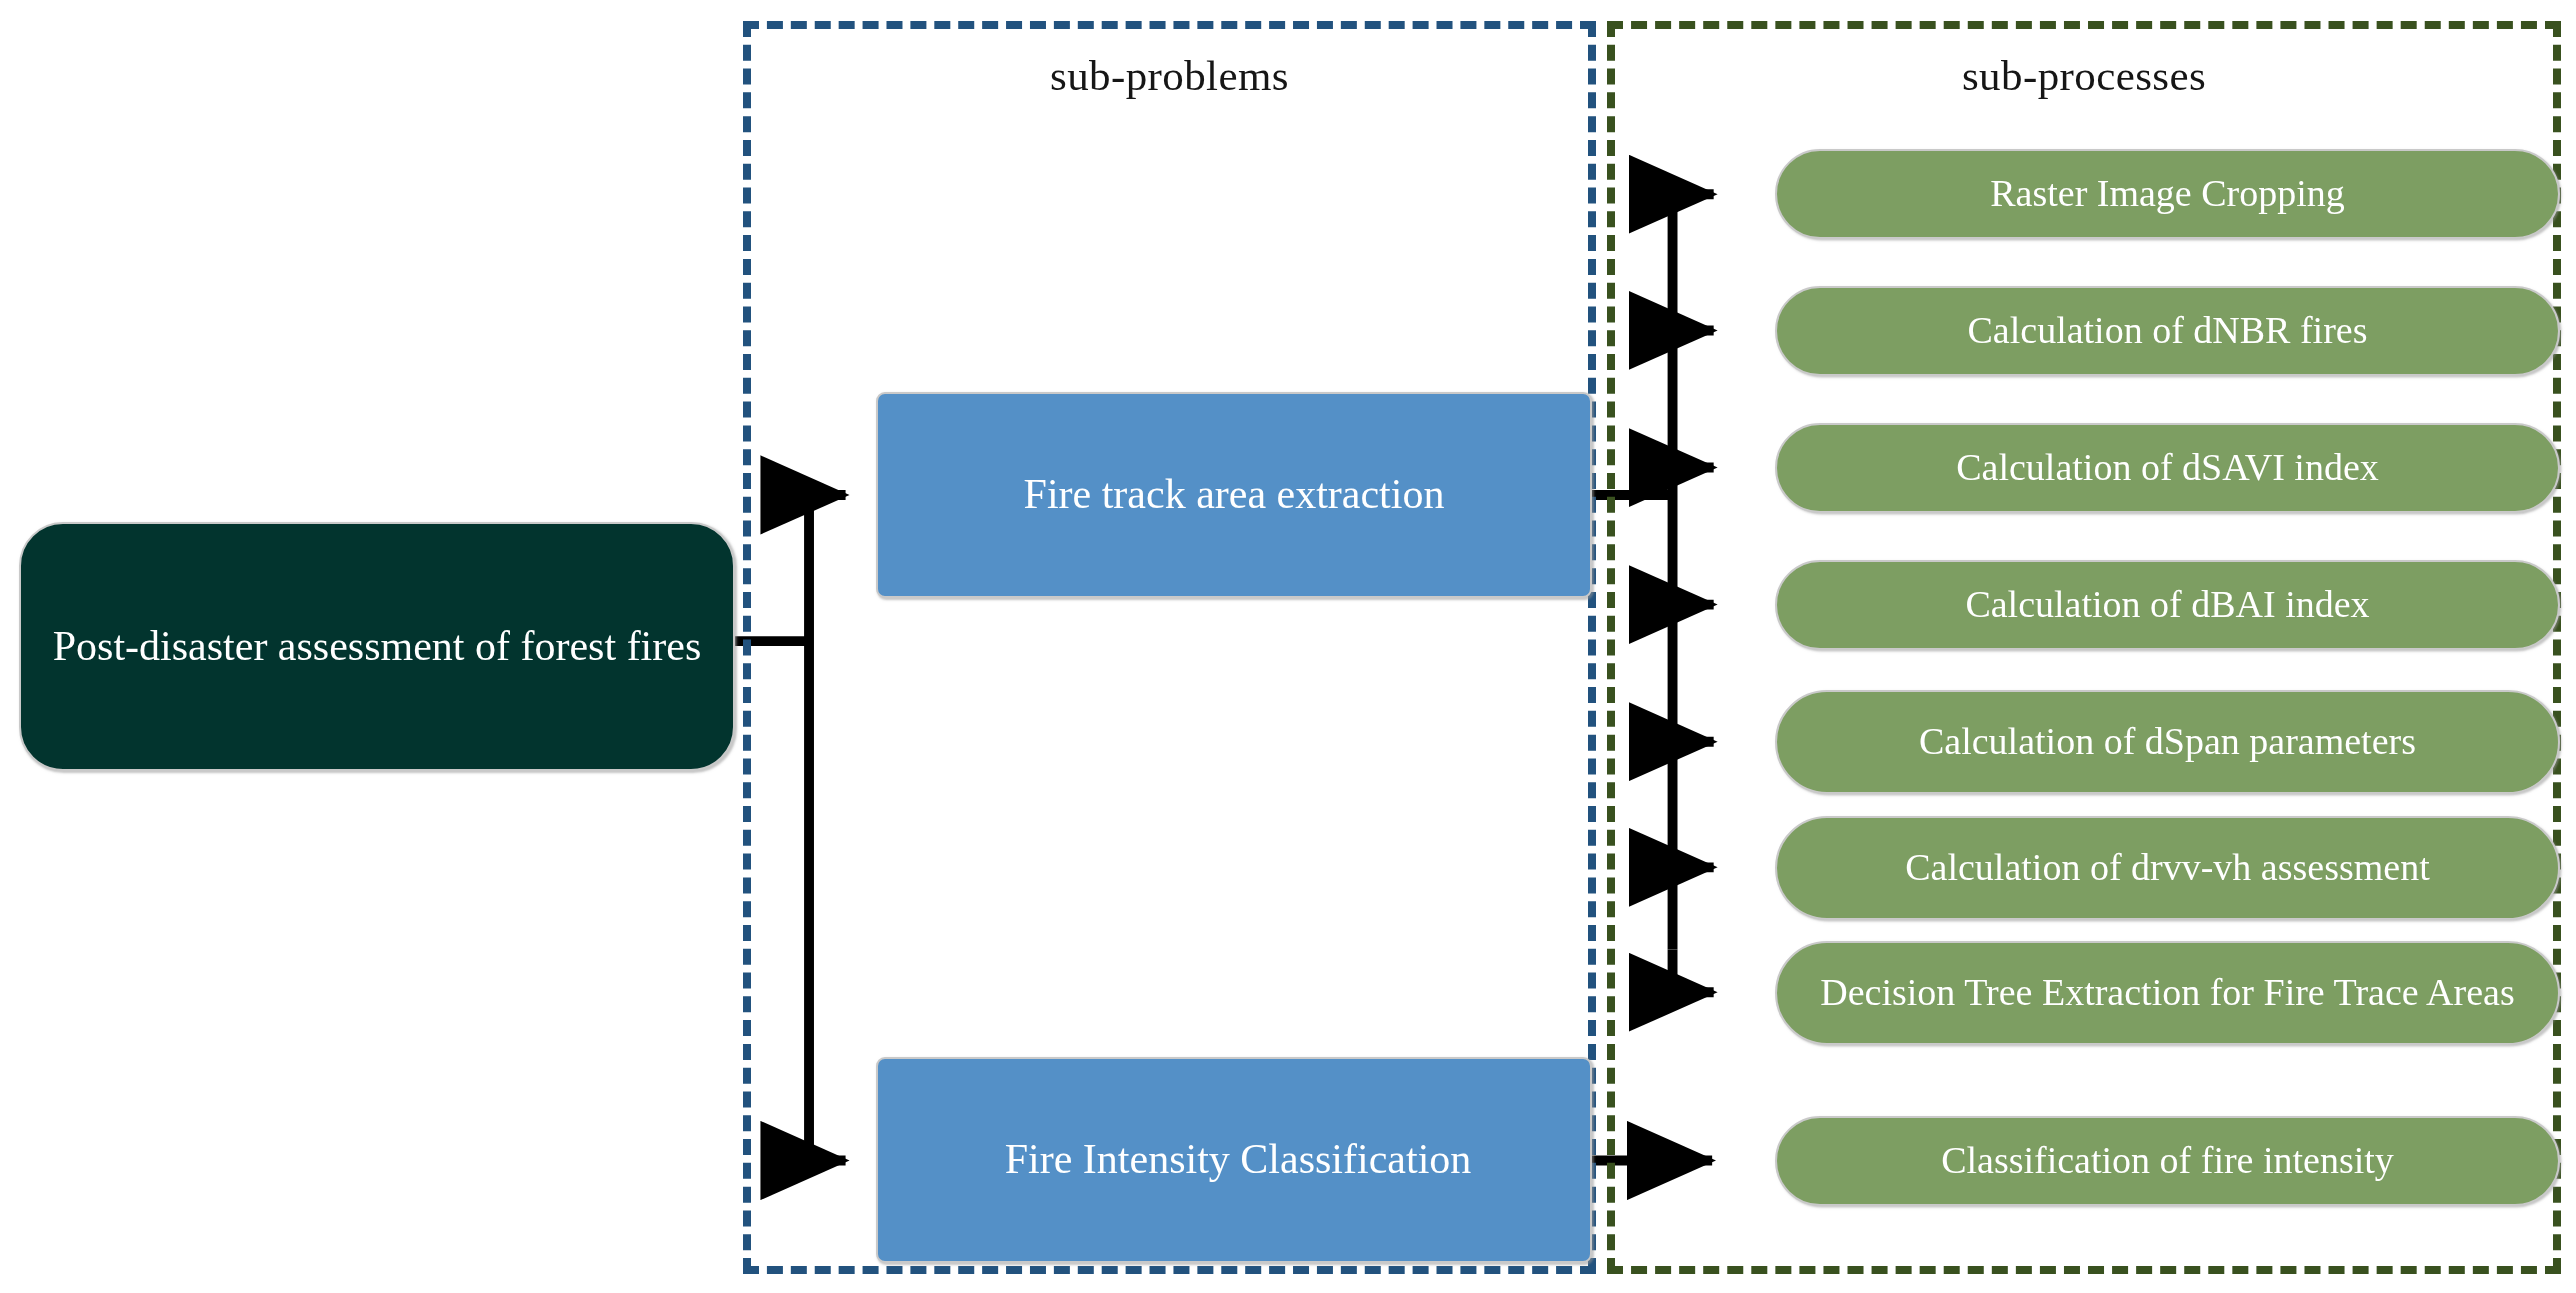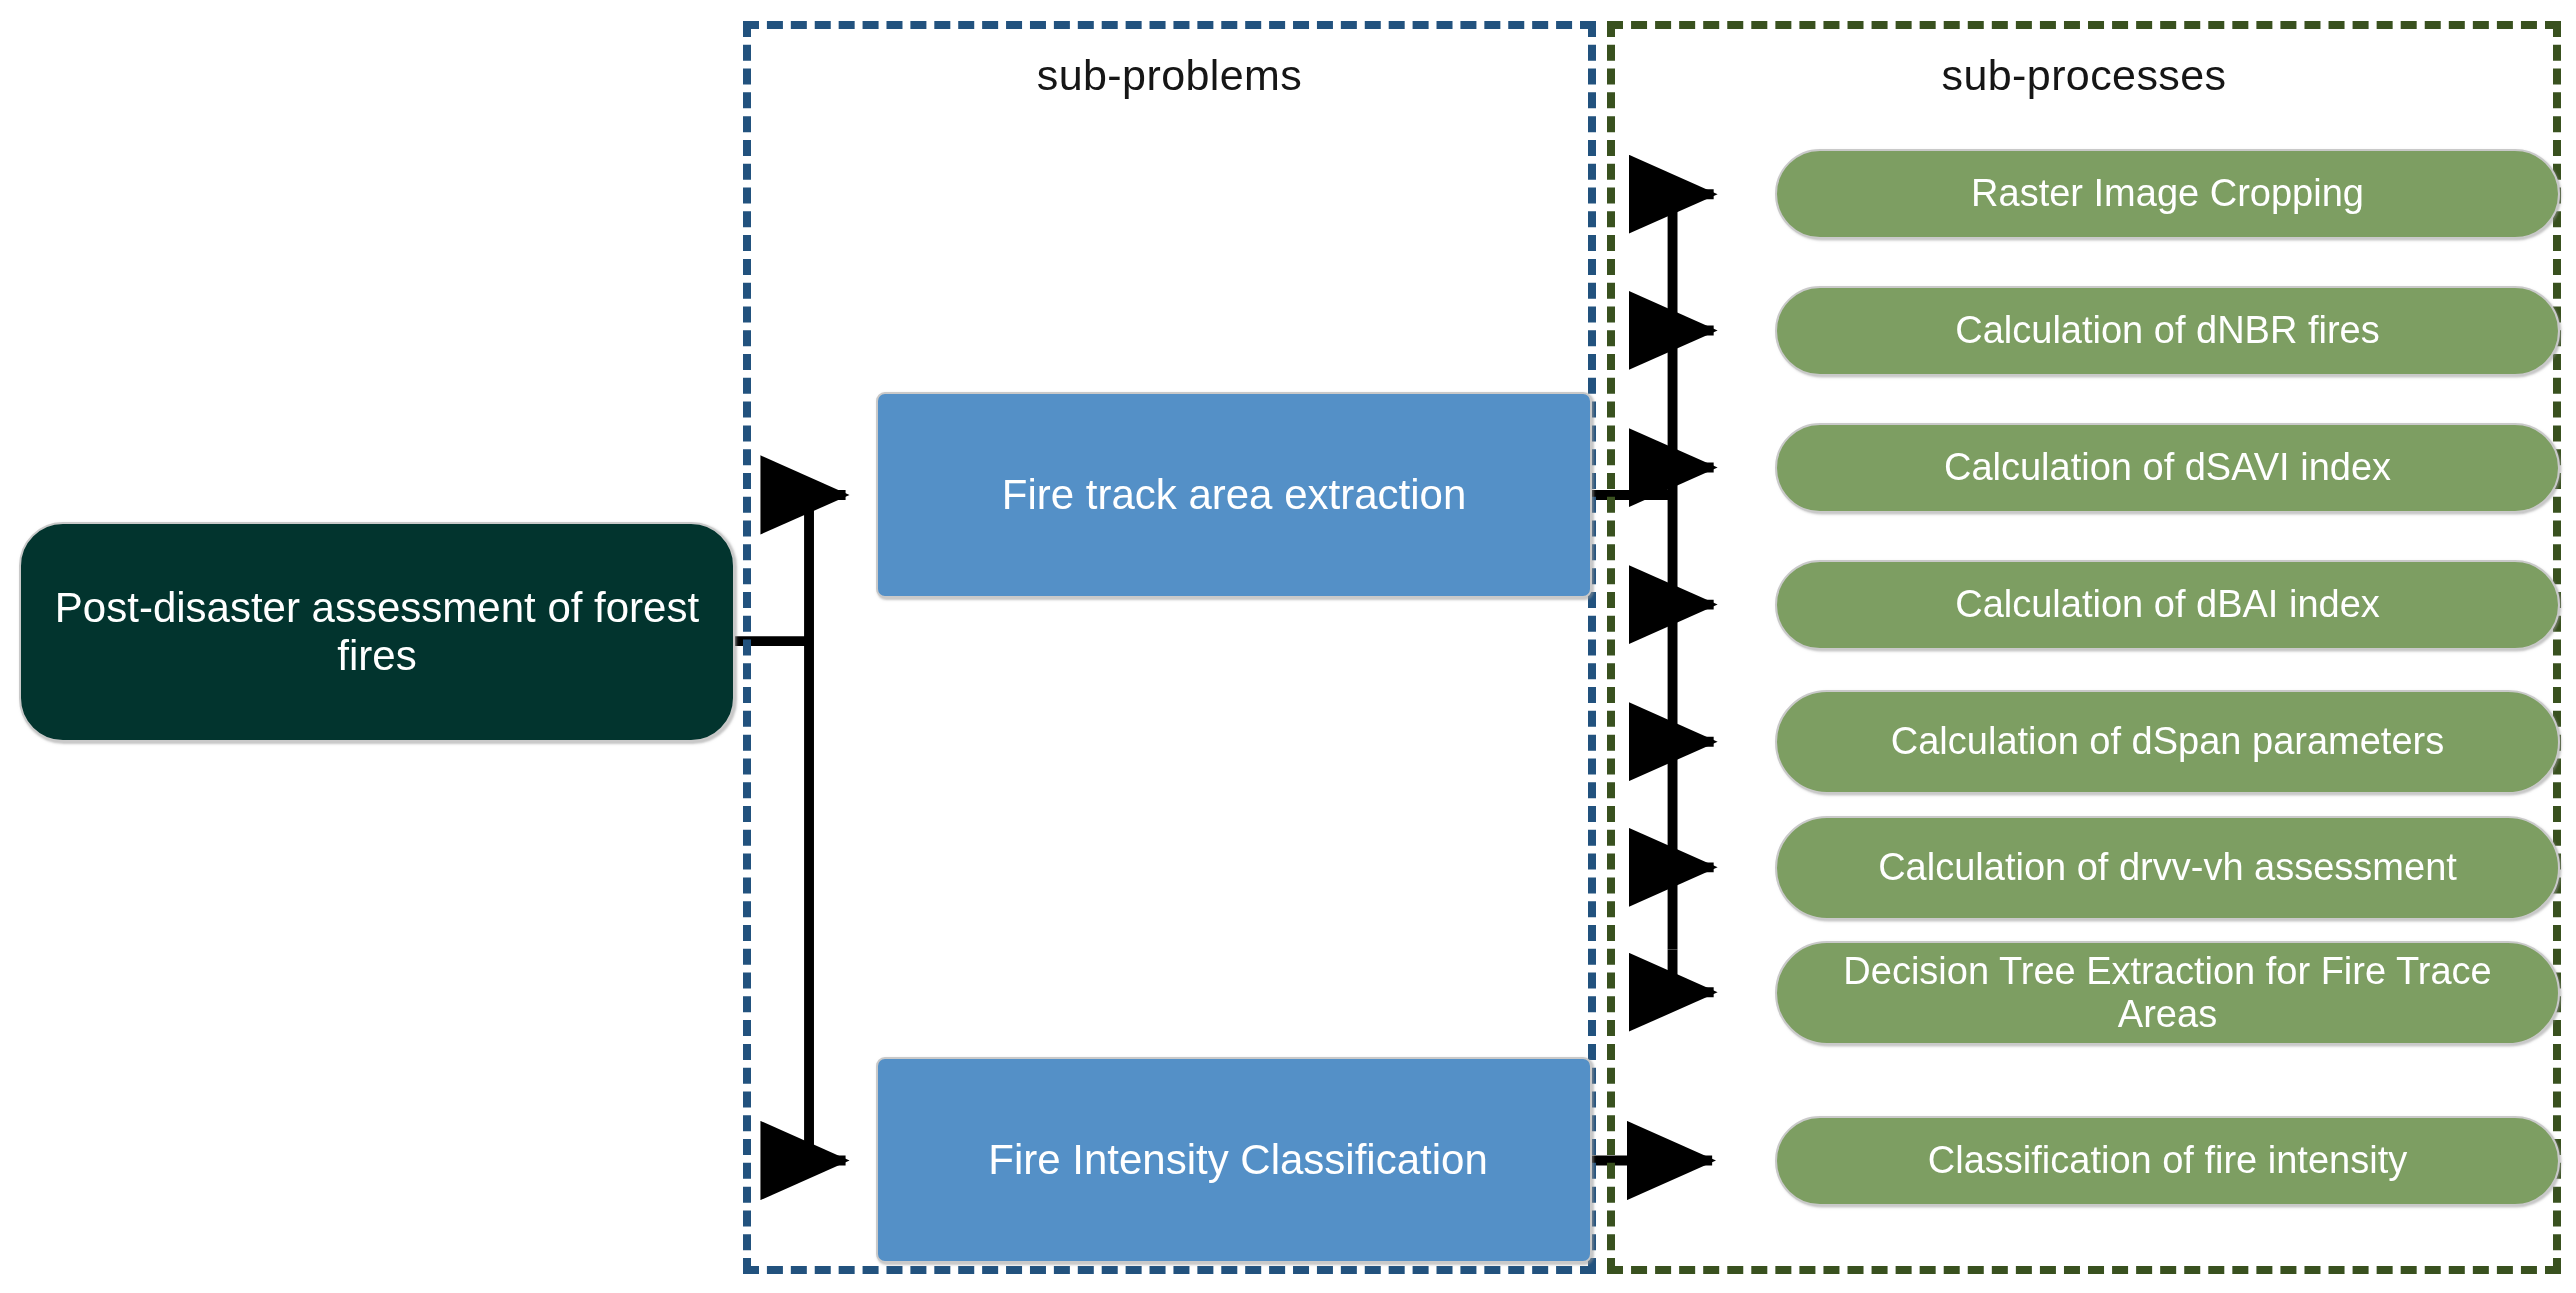--- a/index.html
+++ b/index.html
@@ -6,21 +6,21 @@
     margin: 0;
     padding: 0;
     background: #ffffff;
   }
   #canvas {
     position: relative;
     width: 2576px;
     height: 1293px;
     background: #ffffff;
     overflow: hidden;
-    font-family: Liberation Sans, sans-serif;
+    font-family: Liberation Serif, serif;
   }
 
   
   .group-box {
     position: absolute;
     box-sizing: border-box;
     background: transparent;
   }
   #group-subproblems {
     left: 743px;
@@ -126,21 +126,21 @@
   </svg>
 
   <div class="group-box" id="group-subproblems">
     <div class="group-title">sub-problems</div>
   </div>
 
   <div class="group-box" id="group-subprocesses">
     <div class="group-title">sub-processes</div>
   </div>
 
-  <div class="node node-root" style="left:19px; top:522px; width:716px; height:220px;">Post-disaster assessment of forest fires</div>
+  <div class="node node-root" style="left:19px; top:522px; width:716px; height:249px;">Post-disaster assessment of forest fires</div>
 
   <div class="node node-sub" style="left:876px; top:392px; width:716px; height:206px;">Fire track area extraction</div>
 
   <div class="node node-sub" style="left:876px; top:1057px; width:716px; height:206px;padding-left:28px;">Fire Intensity Classification</div>
 
   <div class="node node-proc" style="left:1775px; top:149px; width:785px; height:90px;">Raster Image Cropping</div>
 
   <div class="node node-proc" style="left:1775px; top:286px; width:785px; height:90px;">Calculation of dNBR fires</div>
 
   <div class="node node-proc" style="left:1775px; top:423px; width:785px; height:90px;">Calculation of dSAVI index</div>

